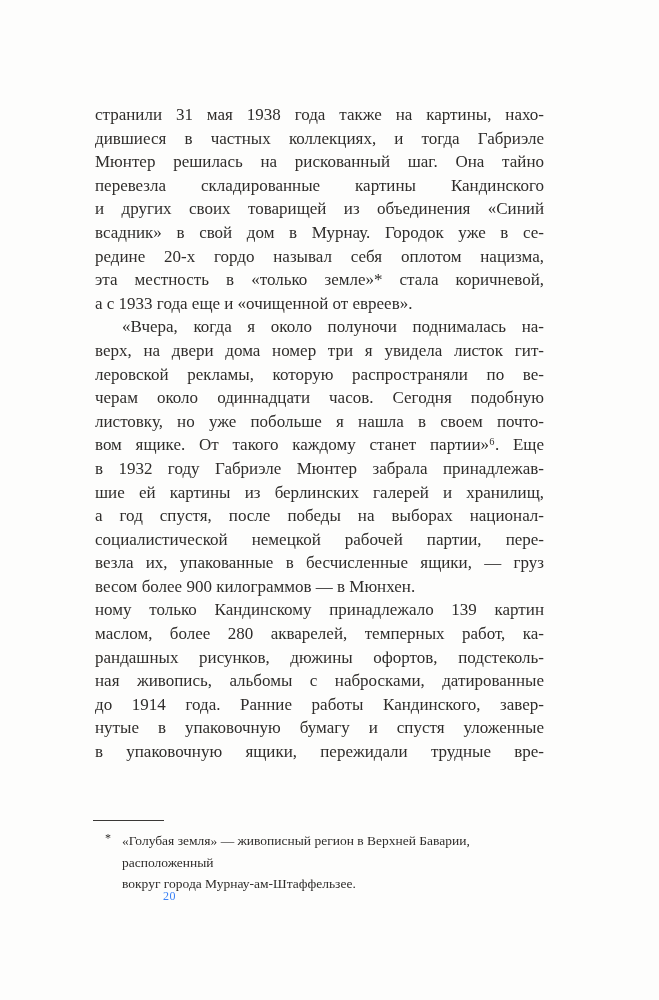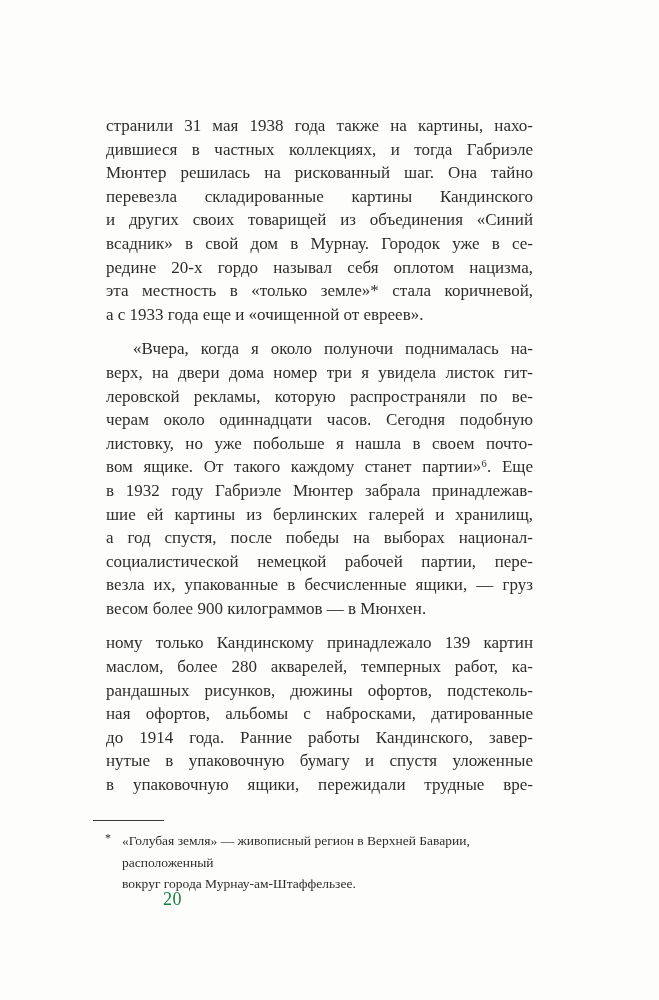--- a/index.html
+++ b/index.html
@@ -17,21 +17,21 @@
     color: #2f2d2b;
   }
   .body-text {
     position: absolute;
     left: 95px;
     top: 103px;
     width: 449px;
     font-size: 17px;
     line-height: 23.6px;
   }
-  .paragraph { margin: 11px; }
+  .paragraph { margin: 0; }
   .line {
     text-align: justify;
     text-justify: inter-word;
     white-space: normal;
   }
   .line.j {
     text-align-last: justify;
   }
   .line.ind {
     padding-left: 27px;
@@ -57,22 +57,22 @@
   .footnote-marker {
     position: absolute;
     left: 12px;
     top: -2px;
     font-size: 12px;
   }
   .page-number {
     position: absolute;
     left: 163px;
     top: 889px;
-    font-size: 18px;
-    color: #15803d;
+    font-size: 12px;
+    color: #3b82f6;
     letter-spacing: 0.5px;
   }
 </style>
 </head>
 <body>
 
 <div class="page">
 
   <div class="body-text">
       <div class="paragraph">
@@ -97,21 +97,21 @@
         <div class="line j">шие ей картины из берлинских галерей и хранилищ,</div>
         <div class="line j">а год спустя, после победы на выборах национал-</div>
         <div class="line j">социалистической немецкой рабочей партии, пере-</div>
         <div class="line j">везла их, упакованные в бесчисленные ящики, — груз</div>
         <div class="line">весом более 900 килограммов — в Мюнхен.</div>
       </div>
       <div class="paragraph">
         <div class="line j">ному только Кандинскому принадлежало 139 картин</div>
         <div class="line j">маслом, более 280 акварелей, темперных работ, ка-</div>
         <div class="line j">рандашных рисунков, дюжины офортов, подстеколь-</div>
-        <div class="line j">ная офортов, альбомы с набросками, датированные</div>
+        <div class="line j">ная живопись, альбомы с набросками, датированные</div>
         <div class="line j">до 1914 года. Ранние работы Кандинского, завер-</div>
         <div class="line j">нутые в упаковочную бумагу и спустя уложенные</div>
         <div class="line j">в упаковочную ящики, пережидали трудные вре-</div>
       </div>
     </div>
 
   <div class="footnote">
     <div class="footnote-rule"></div>
     <div>
         <div class="footnote-line"><span class="footnote-marker">*</span>«Голубая земля» — живописный регион в Верхней Баварии, расположенный</div>

